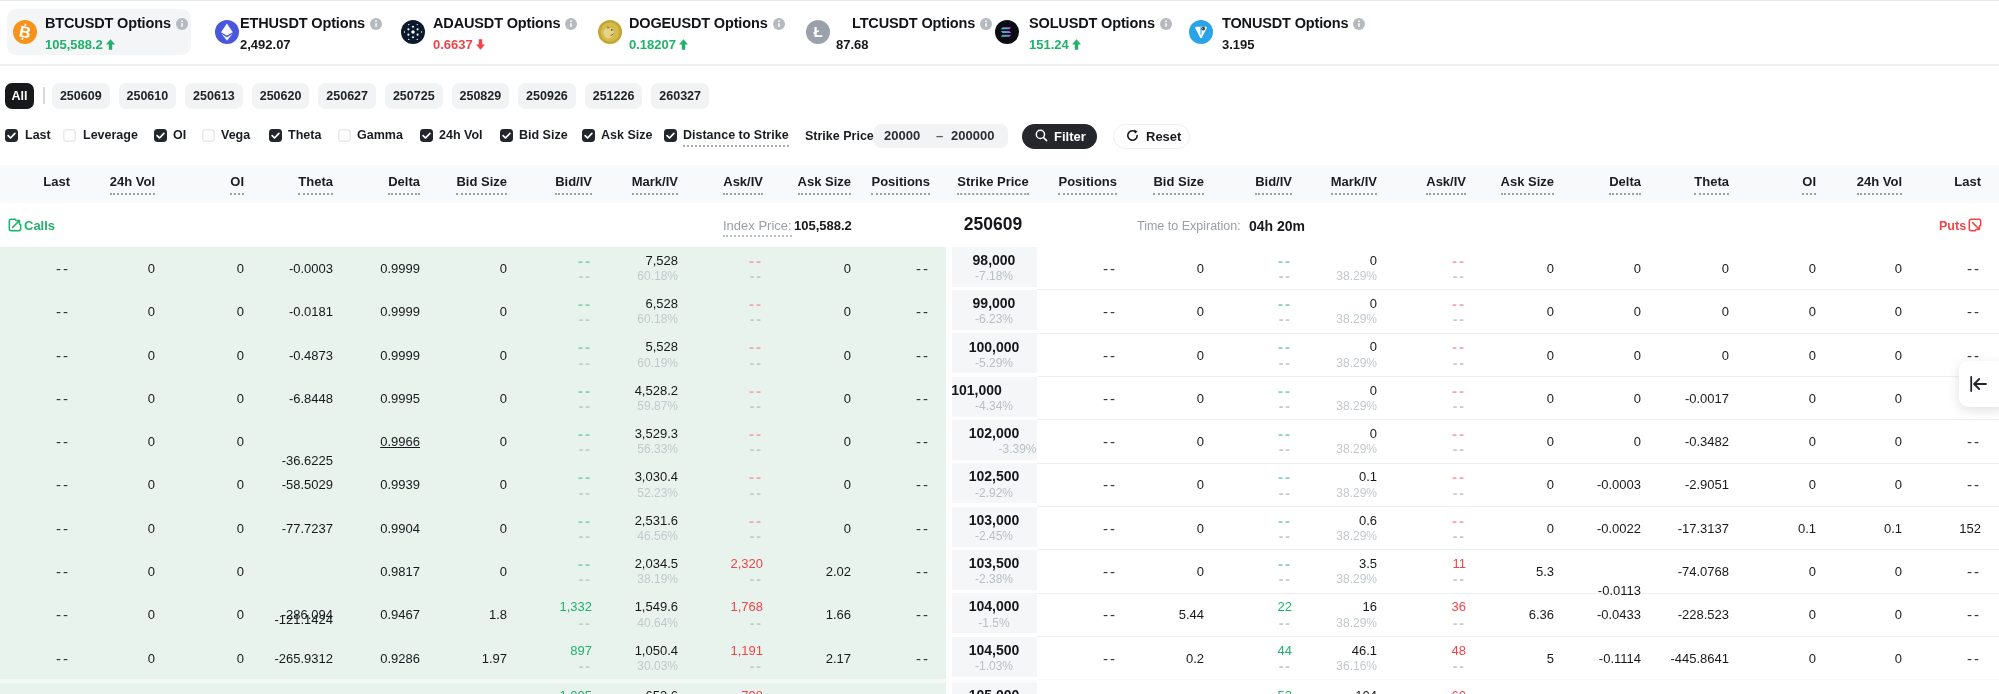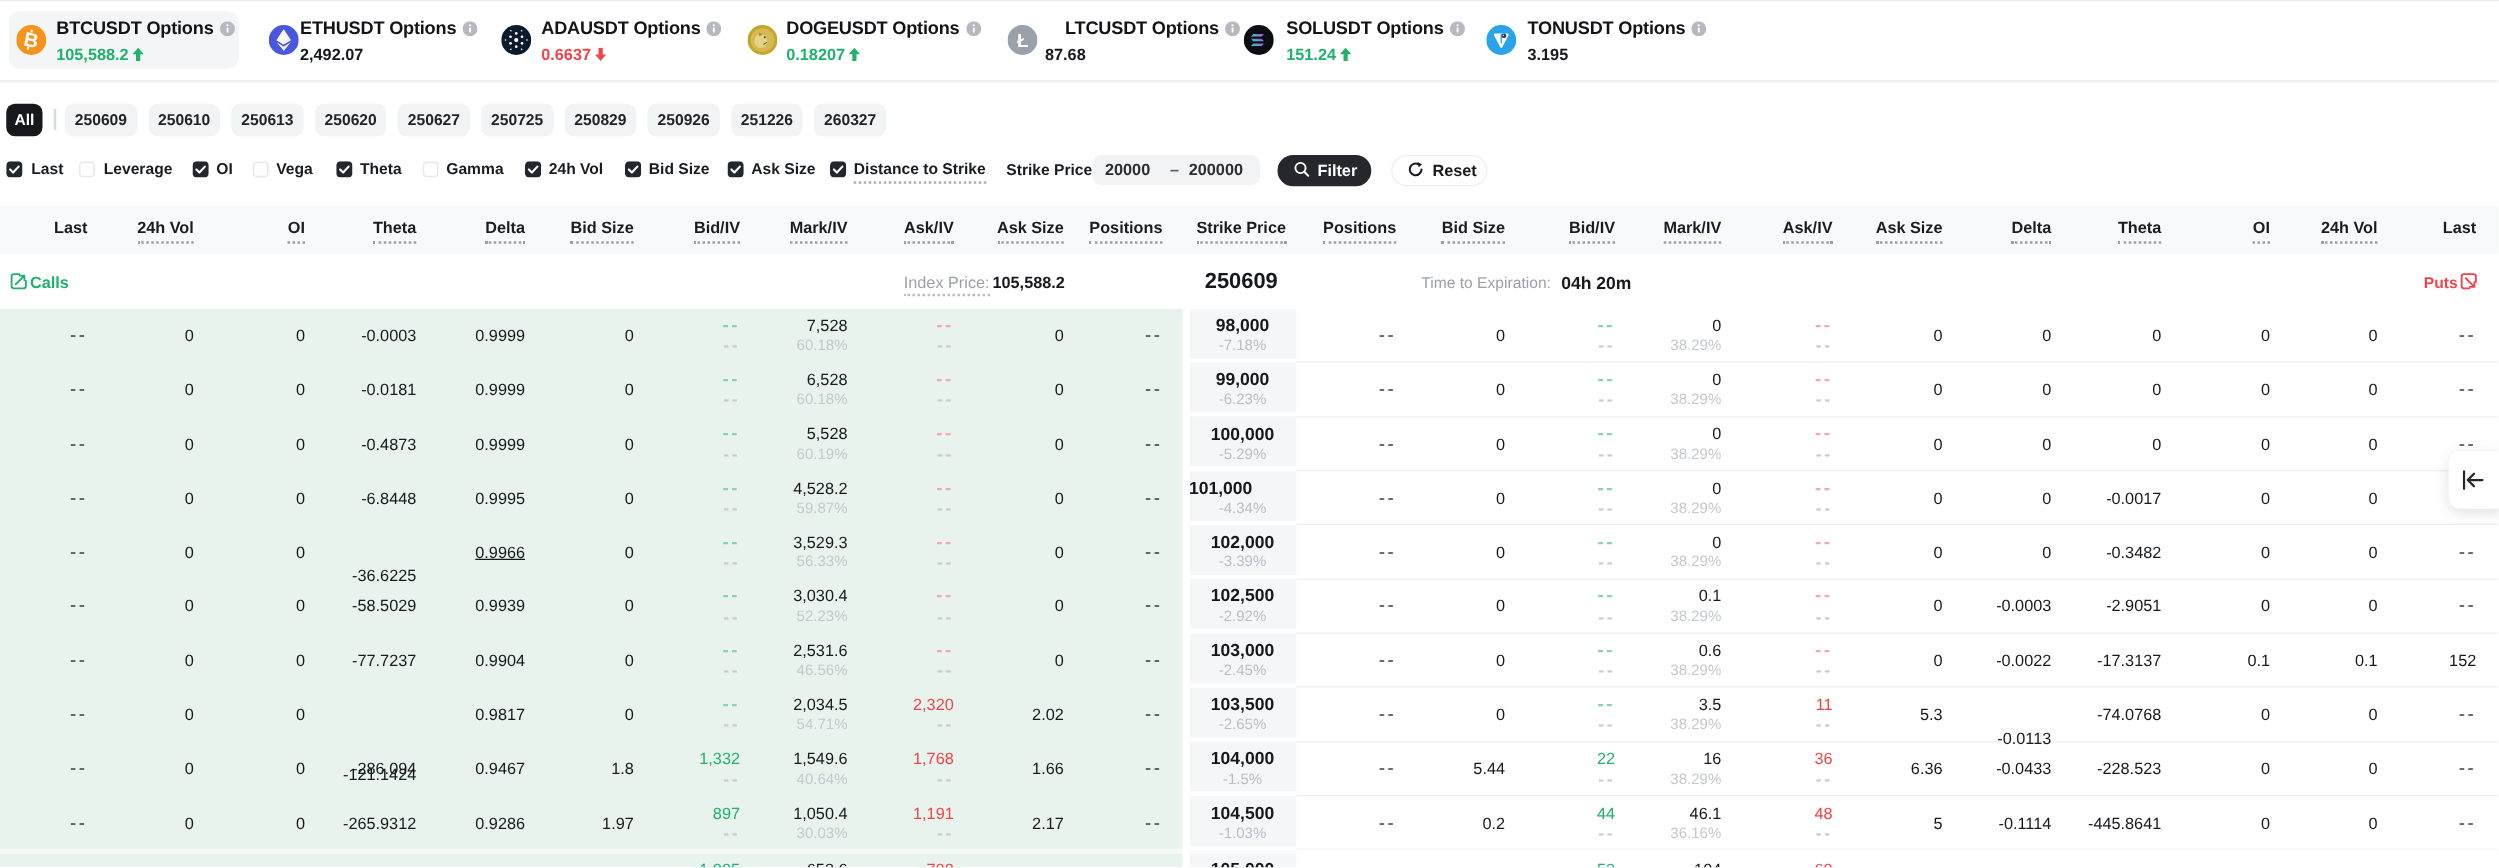--- a/index.html
+++ b/index.html
@@ -405,21 +405,21 @@
 <div class="cell" style="right:1492px;top:434.1px;">0</div>
 <div class="cell" style="right:1407px;top:426.0px"><span class="lg">--</span></div>
     <div class="cell s2" style="right:1407px;top:443.4px"><span class="subdash">--</span></div>
 <div class="cell" style="right:1321px;top:426.0px">3,529.3</div>
     <div class="cell s2" style="right:1321px;top:443.4px">56.33%</div>
 <div class="cell" style="right:1236px;top:426.0px"><span class="lr">--</span></div>
     <div class="cell s2" style="right:1236px;top:443.4px"><span class="subdash">--</span></div>
 <div class="cell" style="right:1148px;top:434.1px;">0</div>
 <div class="cell" style="right:1069px;top:434.1px;"><span class="dash">--</span></div>
 <div class="abs sk" style="left:951.5px;width:85px;text-align:center;top:425.1px">102,000</div>
-    <div class="abs sks" style="left:951.5px;width:85px;text-align:center;top:443.4px">-3.39%</div>
+    <div class="abs sks" style="left:951.5px;width:85px;text-align:right;top:443.4px">-3.39%</div>
 <div class="cell" style="right:882px;top:434.1px;"><span class="dash">--</span></div>
 <div class="cell" style="right:795px;top:434.1px;">0</div>
 <div class="cell" style="right:707px;top:426.0px"><span class="lg">--</span></div>
     <div class="cell s2" style="right:707px;top:443.4px"><span class="subdash">--</span></div>
 <div class="cell" style="right:622px;top:426.0px">0</div>
     <div class="cell s2" style="right:622px;top:443.4px">38.29%</div>
 <div class="cell" style="right:533px;top:426.0px"><span class="lr">--</span></div>
     <div class="cell s2" style="right:533px;top:443.4px"><span class="subdash">--</span></div>
 <div class="cell" style="right:445px;top:434.1px;">0</div>
 <div class="cell" style="right:358px;top:434.1px;">0</div>
@@ -489,27 +489,27 @@
 <div class="cell" style="right:18px;top:520.8px;">152</div>
 <div class="cell" style="right:1929px;top:564.1px;"><span class="dash">--</span></div>
 <div class="cell" style="right:1844px;top:564.1px;">0</div>
 <div class="cell" style="right:1755px;top:564.1px;">0</div>
 <div class="cell" style="right:1666px;top:564.1px;margin-top:48px;">-121.1424</div>
 <div class="cell" style="right:1579px;top:564.1px;">0.9817</div>
 <div class="cell" style="right:1492px;top:564.1px;">0</div>
 <div class="cell" style="right:1407px;top:556.0px"><span class="lg">--</span></div>
     <div class="cell s2" style="right:1407px;top:573.4px"><span class="subdash">--</span></div>
 <div class="cell" style="right:1321px;top:556.0px">2,034.5</div>
-    <div class="cell s2" style="right:1321px;top:573.4px">54.71%</div>
+    <div class="cell s2" style="right:1321px;top:573.4px">38.19%</div>
 <div class="cell" style="right:1236px;top:556.0px"><span class="fr">2,320</span></div>
     <div class="cell s2" style="right:1236px;top:573.4px"><span class="subdash">--</span></div>
 <div class="cell" style="right:1148px;top:564.1px;">2.02</div>
 <div class="cell" style="right:1069px;top:564.1px;"><span class="dash">--</span></div>
 <div class="abs sk" style="left:951.5px;width:85px;text-align:center;top:555.1px">103,500</div>
-    <div class="abs sks" style="left:951.5px;width:85px;text-align:center;top:573.4px">-2.65%</div>
+    <div class="abs sks" style="left:951.5px;width:85px;text-align:center;top:573.4px">-2.38%</div>
 <div class="cell" style="right:882px;top:564.1px;"><span class="dash">--</span></div>
 <div class="cell" style="right:795px;top:564.1px;">0</div>
 <div class="cell" style="right:707px;top:556.0px"><span class="lg">--</span></div>
     <div class="cell s2" style="right:707px;top:573.4px"><span class="subdash">--</span></div>
 <div class="cell" style="right:622px;top:556.0px">3.5</div>
     <div class="cell s2" style="right:622px;top:573.4px">38.29%</div>
 <div class="cell" style="right:533px;top:556.0px"><span class="fr">11</span></div>
     <div class="cell s2" style="right:533px;top:573.4px"><span class="subdash">--</span></div>
 <div class="cell" style="right:445px;top:564.1px;">5.3</div>
 <div class="cell" style="right:358px;top:583px;">-0.0113</div>

